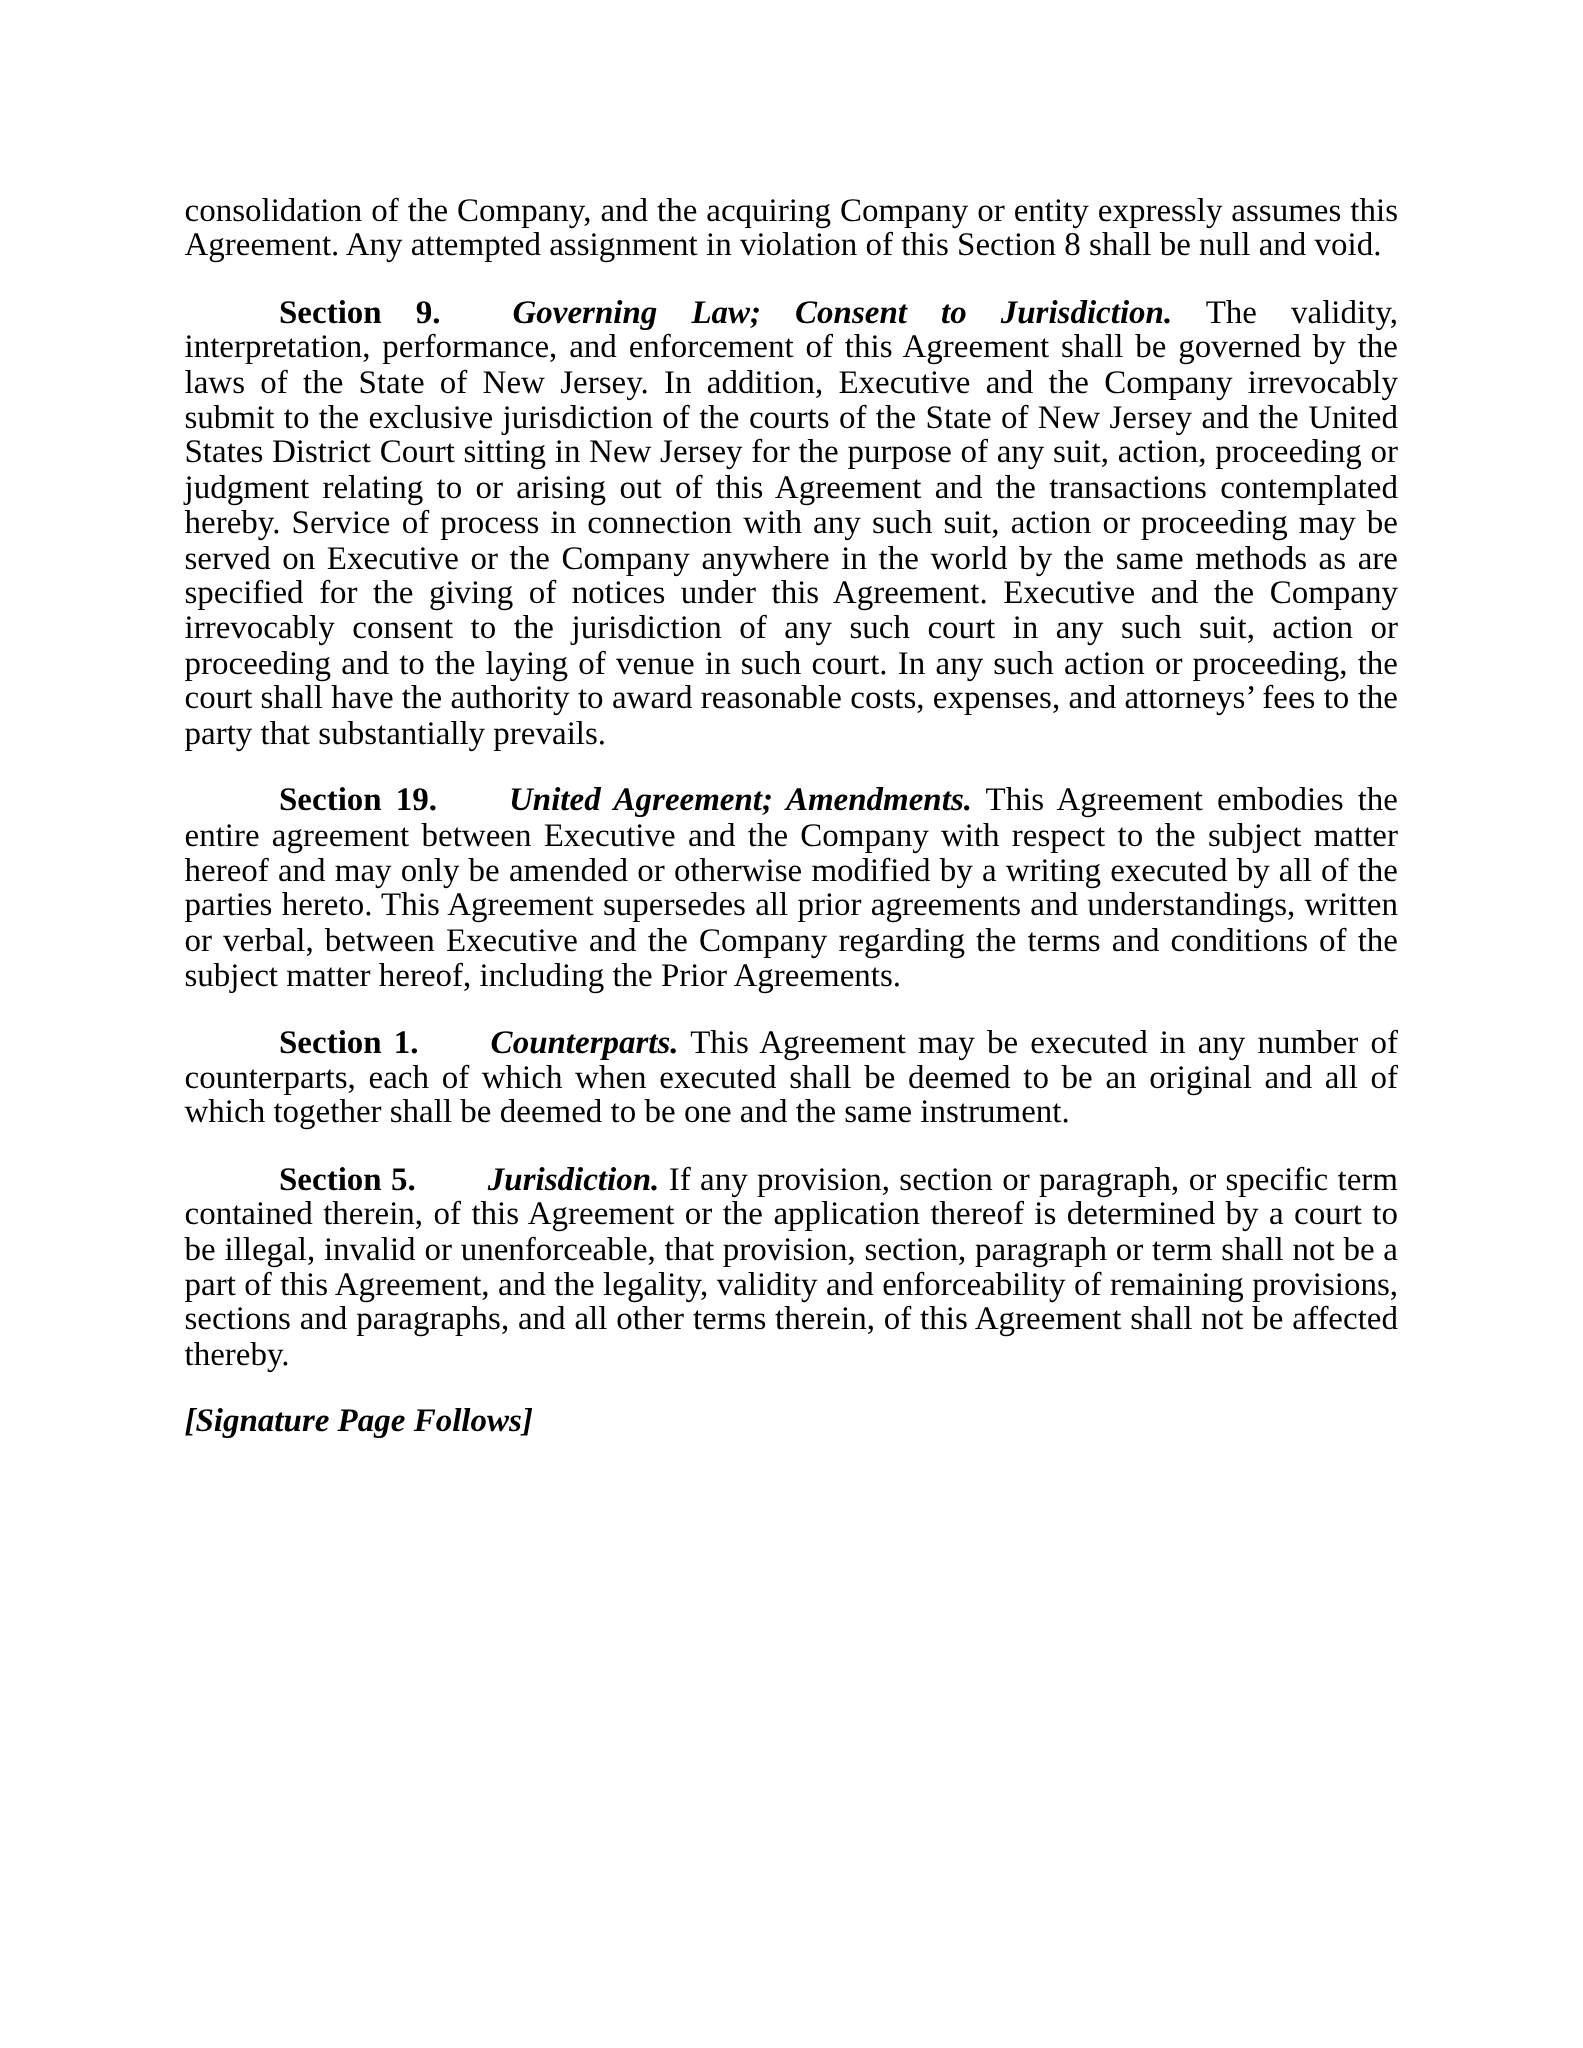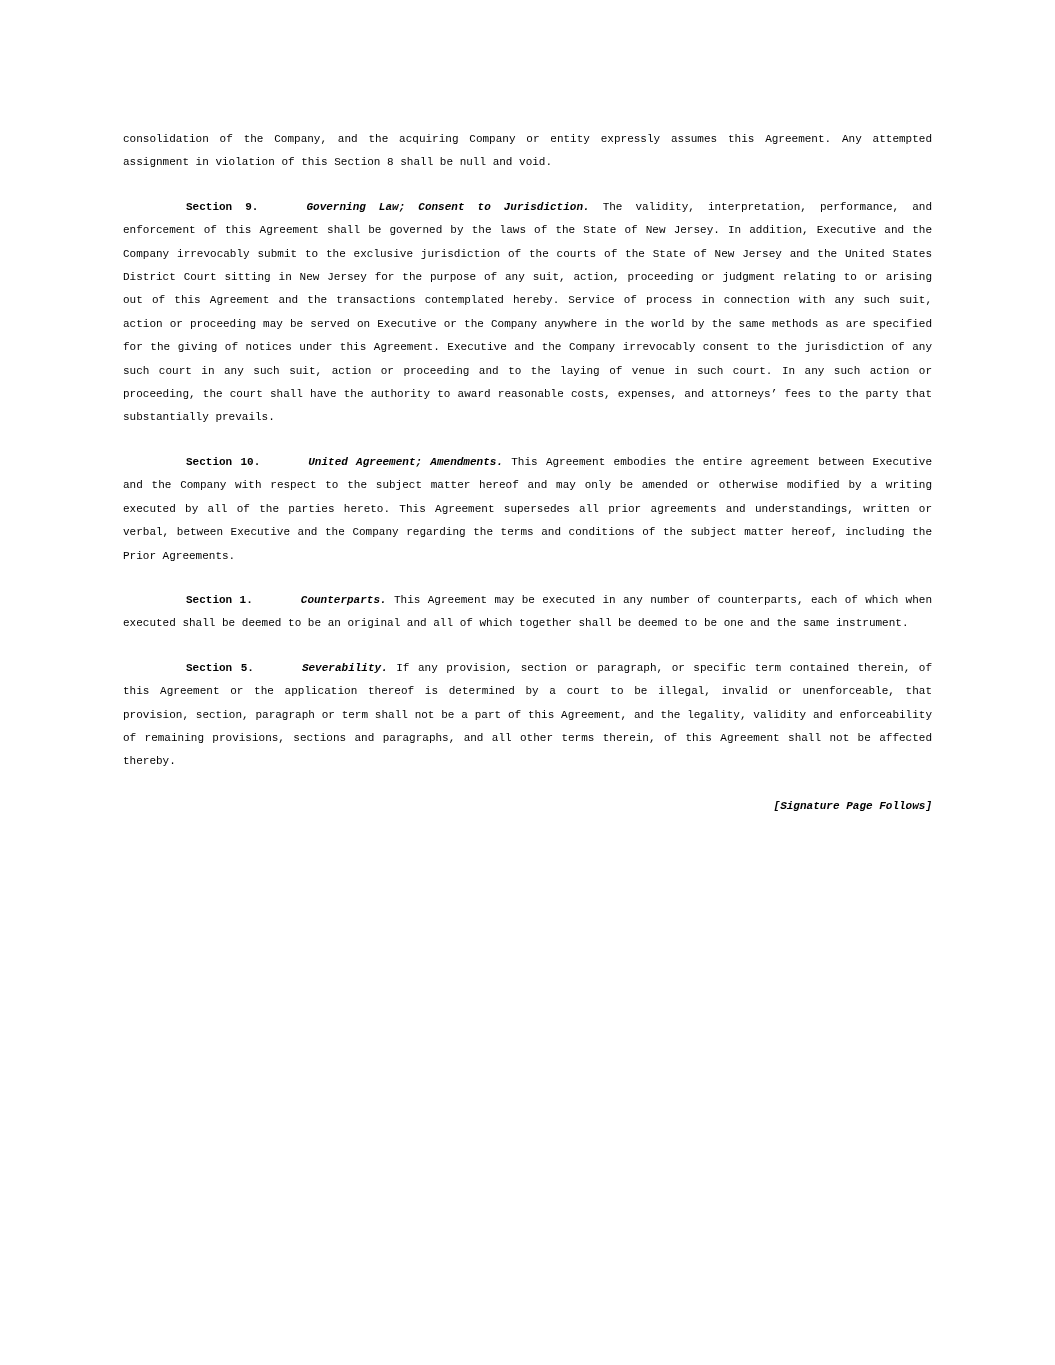--- a/index.html
+++ b/index.html
@@ -7,22 +7,22 @@
     padding: 0;
     background: #ffffff;
   }
   .page {
     position: relative;
     width: 1055px;
     height: 1365px;
     background: #ffffff;
     box-sizing: border-box;
     padding: 128px 123px 0 123px;
-    font-family: Liberation Mono, monospace;
-    font-size: 11px;
+    font-family: Liberation Serif, serif;
+    font-size: 22px;
     line-height: 23.4px;
     color: #000000;
     overflow: hidden;
   }
   .para {
     margin: 0;
     text-align: justify;
   }
   .para + .para {
     margin-top: 21px;
@@ -39,40 +39,40 @@
     font-weight: bold;
     font-style: italic;
     margin-left: 20px;
   }
   .tab {
     display: inline-block;
     width: 28px;
   }
   .signature {
     margin-top: 26px;
-    text-align: right;
+    text-align: left;
     text-indent: 0;
     font-weight: bold;
     font-style: italic;
   }
 </style>
 </head>
 <body>
 
 <div class="page">
 
   <p class="para">consolidation of the Company, and the acquiring Company or entity expressly assumes this Agreement.  Any attempted assignment in violation of this Section 8 shall be null and void.</p>
 
   <p class="para section"><span class="label">Section 9.</span><span class="tab"></span><span class="title">Governing Law; Consent to Jurisdiction.</span>
     <span>The validity, interpretation, performance, and enforcement of this Agreement shall be governed by the laws of the State of New Jersey.  In addition, Executive and the Company irrevocably submit to the exclusive jurisdiction of the courts of the State of New Jersey and the United States District Court sitting in New Jersey for the purpose of any suit, action, proceeding or judgment relating to or arising out of this Agreement and the transactions contemplated hereby.  Service of process in connection with any such suit, action or proceeding may be served on Executive or the Company anywhere in the world by the same methods as are specified for the giving of notices under this Agreement.  Executive and the Company irrevocably consent to the jurisdiction of any such court in any such suit, action or proceeding and to the laying of venue in such court.  In any such action or proceeding, the court shall have the authority to award reasonable costs, expenses, and attorneys’ fees to the party that substantially prevails.</span></p>
 
-  <p class="para section"><span class="label">Section 10.</span><span class="tab"></span><span class="title">United Agreement; Amendments.</span>
+  <p class="para section"><span class="label">Section 19.</span><span class="tab"></span><span class="title">United Agreement; Amendments.</span>
     <span>This Agreement embodies the entire agreement between Executive and the Company with respect to the subject matter hereof and may only be amended or otherwise modified by a writing executed by all of the parties hereto.  This Agreement supersedes all prior agreements and understandings, written or verbal, between Executive and the Company regarding the terms and conditions of the subject matter hereof, including the Prior Agreements.</span></p>
 
   <p class="para section"><span class="label">Section 1.</span><span class="tab"></span><span class="title">Counterparts.</span>
     <span>This Agreement may be executed in any number of counterparts, each of which when executed shall be deemed to be an original and all of which together shall be deemed to be one and the same instrument.</span></p>
 
-  <p class="para section"><span class="label">Section 5.</span><span class="tab"></span><span class="title">Severability.</span>
+  <p class="para section"><span class="label">Section 5.</span><span class="tab"></span><span class="title">Jurisdiction.</span>
     <span>If any provision, section or paragraph, or specific term contained therein, of this Agreement or the application thereof is determined by a court to be illegal, invalid or unenforceable, that provision, section, paragraph or term shall not be a part of this Agreement, and the legality, validity and enforceability of remaining provisions, sections and paragraphs, and all other terms therein, of this Agreement shall not be affected thereby.</span></p>
 
   <p class="para signature">[Signature Page Follows]</p>
 
 </div>
 
 </body></html>

